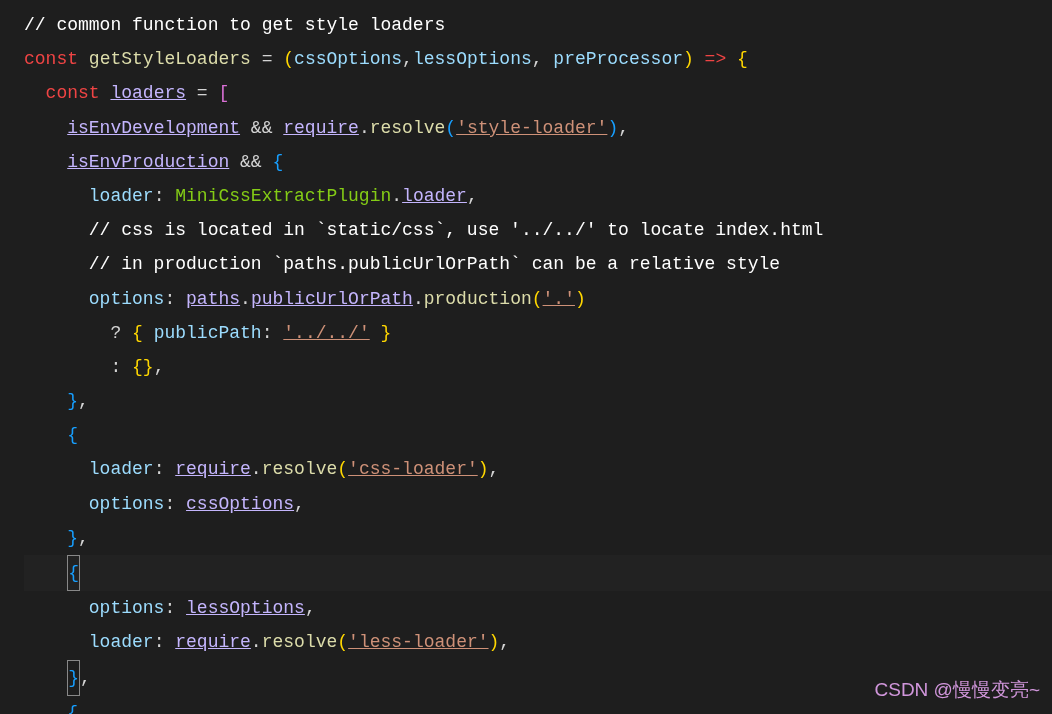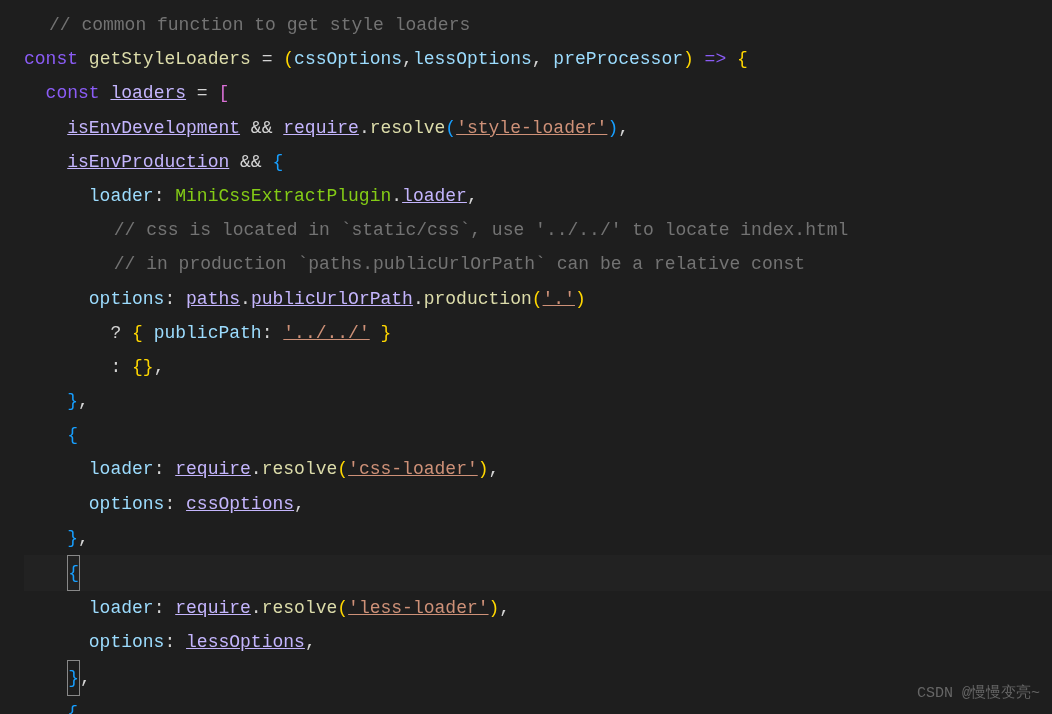--- a/index.html
+++ b/index.html
@@ -16,22 +16,22 @@
       padding: 8px 0 8px 24px;
       width: 1052px;
       height: 714px;
       overflow: hidden;
       position: relative;
     }
     .line {
       white-space: pre;
       position: relative;
     }
-    .comment { color: #737373; margin-left: 25px; }
-    .keyword { color: #8b5cf6; text-align: center; }
+    .comment { color: #ffffff; }
+    .keyword { color: #ef4444; text-align: center; }
     .variable { color: #c4b5fd; text-decoration: underline; }
     .function-name { color: #dcdcaa; }
     .param { color: #9cdcfe; }
     .punct { color: #d4d4d4; }
     .bracket-yellow { color: #ffd700; }
     .bracket-purple { color: #da70d6; }
     .bracket-blue { color: #179fff; }
     .property { color: #9cdcfe; }
     .object { color: #84cc16; }
     .string { color: #ce9178; text-decoration: underline; }
@@ -40,46 +40,46 @@
       padding: 0 0px;
       display: inline-block;
     }
     .line-highlight {
       background-color: rgba(255,255,255,0.02);
     }
     .watermark {
       position: absolute;
       bottom: 6px;
       right: 12px;
-      color: #737373;
-      font-size: 15px;
-      font-family: Liberation Mono, monospace;
+      color: #f0abfc;
+      font-size: 19px;
+      font-family: Liberation Sans, sans-serif;
       opacity: 0.85;
     }
   </style>
 </head>
 <body>
 
 <div>
 <div class="line"><span class="comment">// common function to get style loaders</span></div>
 <div class="line"><span class="keyword">const</span> <span class="function-name">getStyleLoaders</span><span class="punct"> = </span><span class="bracket-yellow">(</span><span class="param">cssOptions</span><span class="punct">,</span><span class="param">lessOptions</span><span class="punct">, </span><span class="param">preProcessor</span><span class="bracket-yellow">)</span><span class="keyword"> =&gt; </span><span class="bracket-yellow">{</span></div>
 <div class="line">  <span class="keyword">const</span> <span class="variable">loaders</span><span class="punct"> = </span><span class="bracket-purple">[</span></div>
 <div class="line">    <span class="variable">isEnvDevelopment</span><span class="punct"> &amp;&amp; </span><span class="variable">require</span><span class="punct">.</span><span class="function-name">resolve</span><span class="bracket-blue">(</span><span class="string">'style-loader'</span><span class="bracket-blue">)</span><span class="punct">,</span></div>
 <div class="line">    <span class="variable">isEnvProduction</span><span class="punct"> &amp;&amp; </span><span class="bracket-blue">{</span></div>
 <div class="line">      <span class="property">loader</span><span class="punct">: </span><span class="object">MiniCssExtractPlugin</span><span class="punct">.</span><span class="variable">loader</span><span class="punct">,</span></div>
 <div class="line">      <span class="comment">// css is located in `static/css`, use '../../' to locate index.html</span></div>
-<div class="line">      <span class="comment">// in production `paths.publicUrlOrPath` can be a relative const</span></div>
+<div class="line">      <span class="comment">// in production `paths.publicUrlOrPath` can be a relative style</span></div>
 <div class="line">      <span class="property">options</span><span class="punct">: </span><span class="variable">paths</span><span class="punct">.</span><span class="variable">publicUrlOrPath</span><span class="punct">.</span><span class="function-name">production</span><span class="bracket-yellow">(</span><span class="string">'.'</span><span class="bracket-yellow">)</span></div>
 <div class="line">        <span class="punct">? </span><span class="bracket-yellow">{</span><span class="punct"> </span><span class="property">publicPath</span><span class="punct">: </span><span class="string">'../../'</span><span class="punct"> </span><span class="bracket-yellow">}</span></div>
 <div class="line">        <span class="punct">: </span><span class="bracket-yellow">{}</span><span class="punct">,</span></div>
 <div class="line">    <span class="bracket-blue">}</span><span class="punct">,</span></div>
 <div class="line">    <span class="bracket-blue">{</span></div>
 <div class="line">      <span class="property">loader</span><span class="punct">: </span><span class="variable">require</span><span class="punct">.</span><span class="function-name">resolve</span><span class="bracket-yellow">(</span><span class="string">'css-loader'</span><span class="bracket-yellow">)</span><span class="punct">,</span></div>
 <div class="line">      <span class="property">options</span><span class="punct">: </span><span class="variable">cssOptions</span><span class="punct">,</span></div>
 <div class="line">    <span class="bracket-blue">}</span><span class="punct">,</span></div>
 <div class="line line-highlight">    <span class="cursor-box"><span class="bracket-blue">{</span></span></div>
+<div class="line">      <span class="property">options</span><span class="punct">: </span><span class="variable">lessOptions</span><span class="punct">,</span></div>
 <div class="line">      <span class="property">loader</span><span class="punct">: </span><span class="variable">require</span><span class="punct">.</span><span class="function-name">resolve</span><span class="bracket-yellow">(</span><span class="string">'less-loader'</span><span class="bracket-yellow">)</span><span class="punct">,</span></div>
-<div class="line">      <span class="property">options</span><span class="punct">: </span><span class="variable">lessOptions</span><span class="punct">,</span></div>
 <div class="line">    <span class="cursor-box"><span class="bracket-blue">}</span></span><span class="punct">,</span></div>
 <div class="line">    <span class="bracket-blue">{</span></div>
 </div>
 
 <div class="watermark">CSDN @慢慢变亮~</div>
 
 </body></html>

